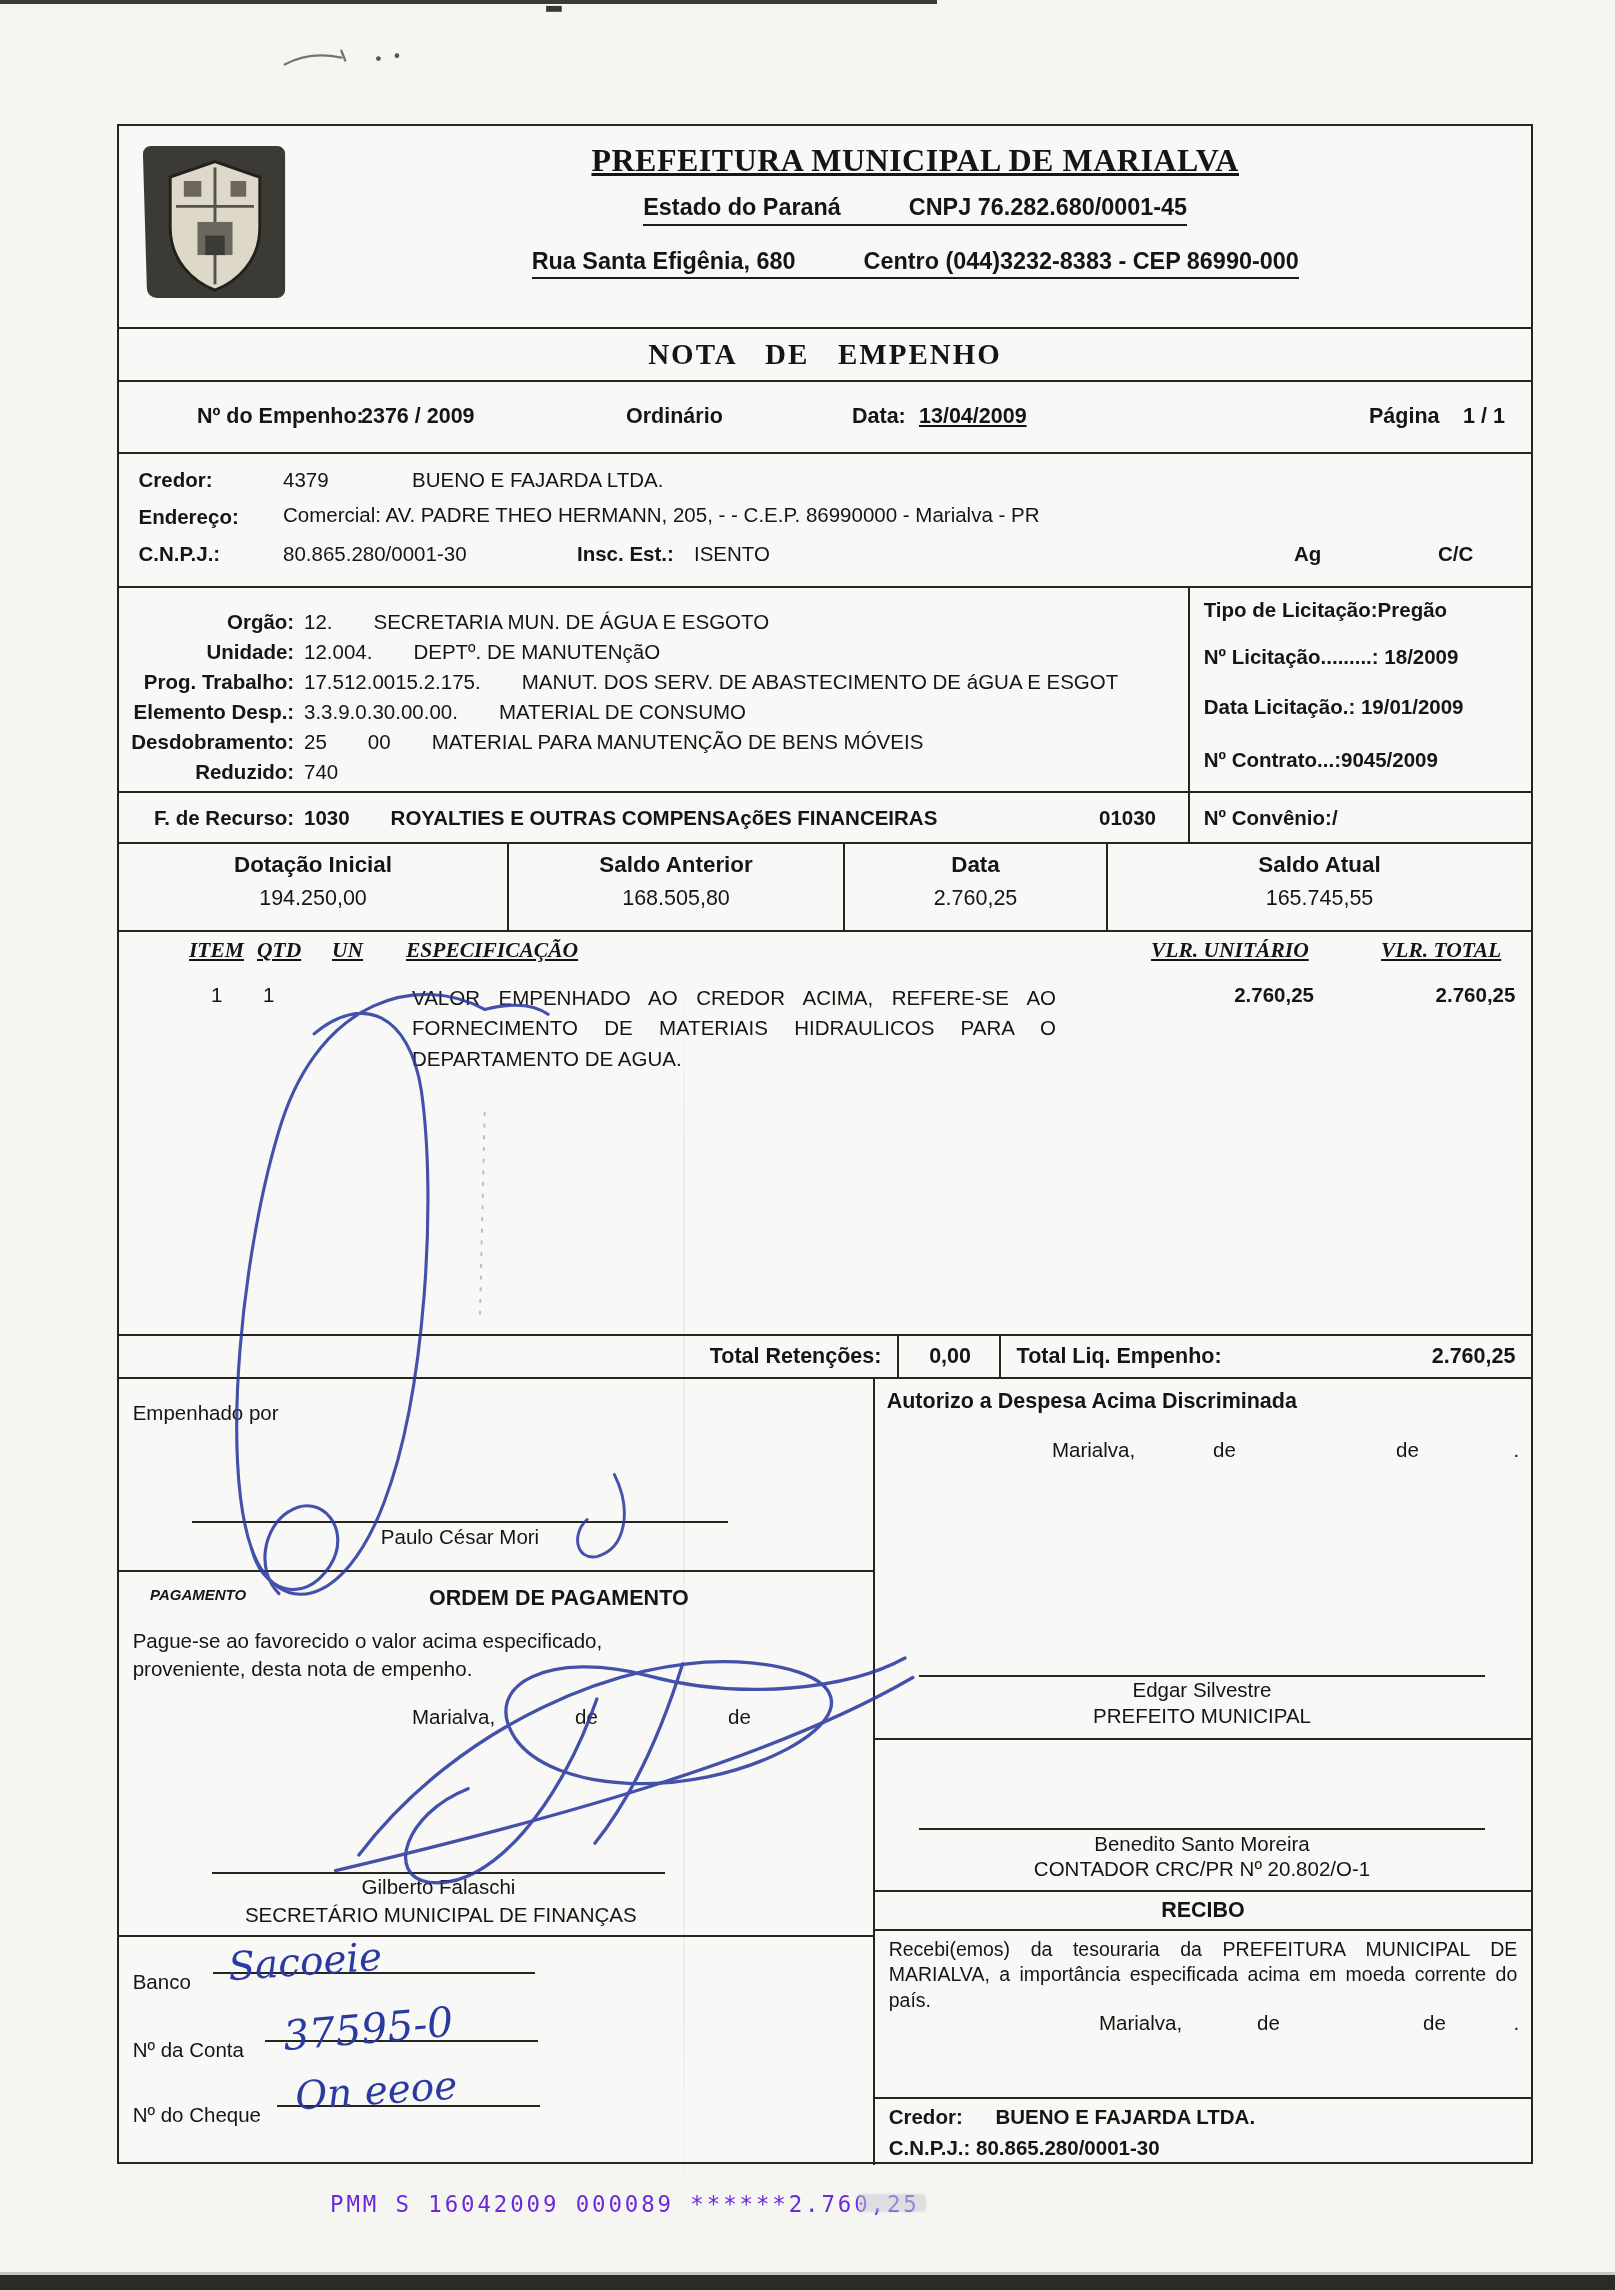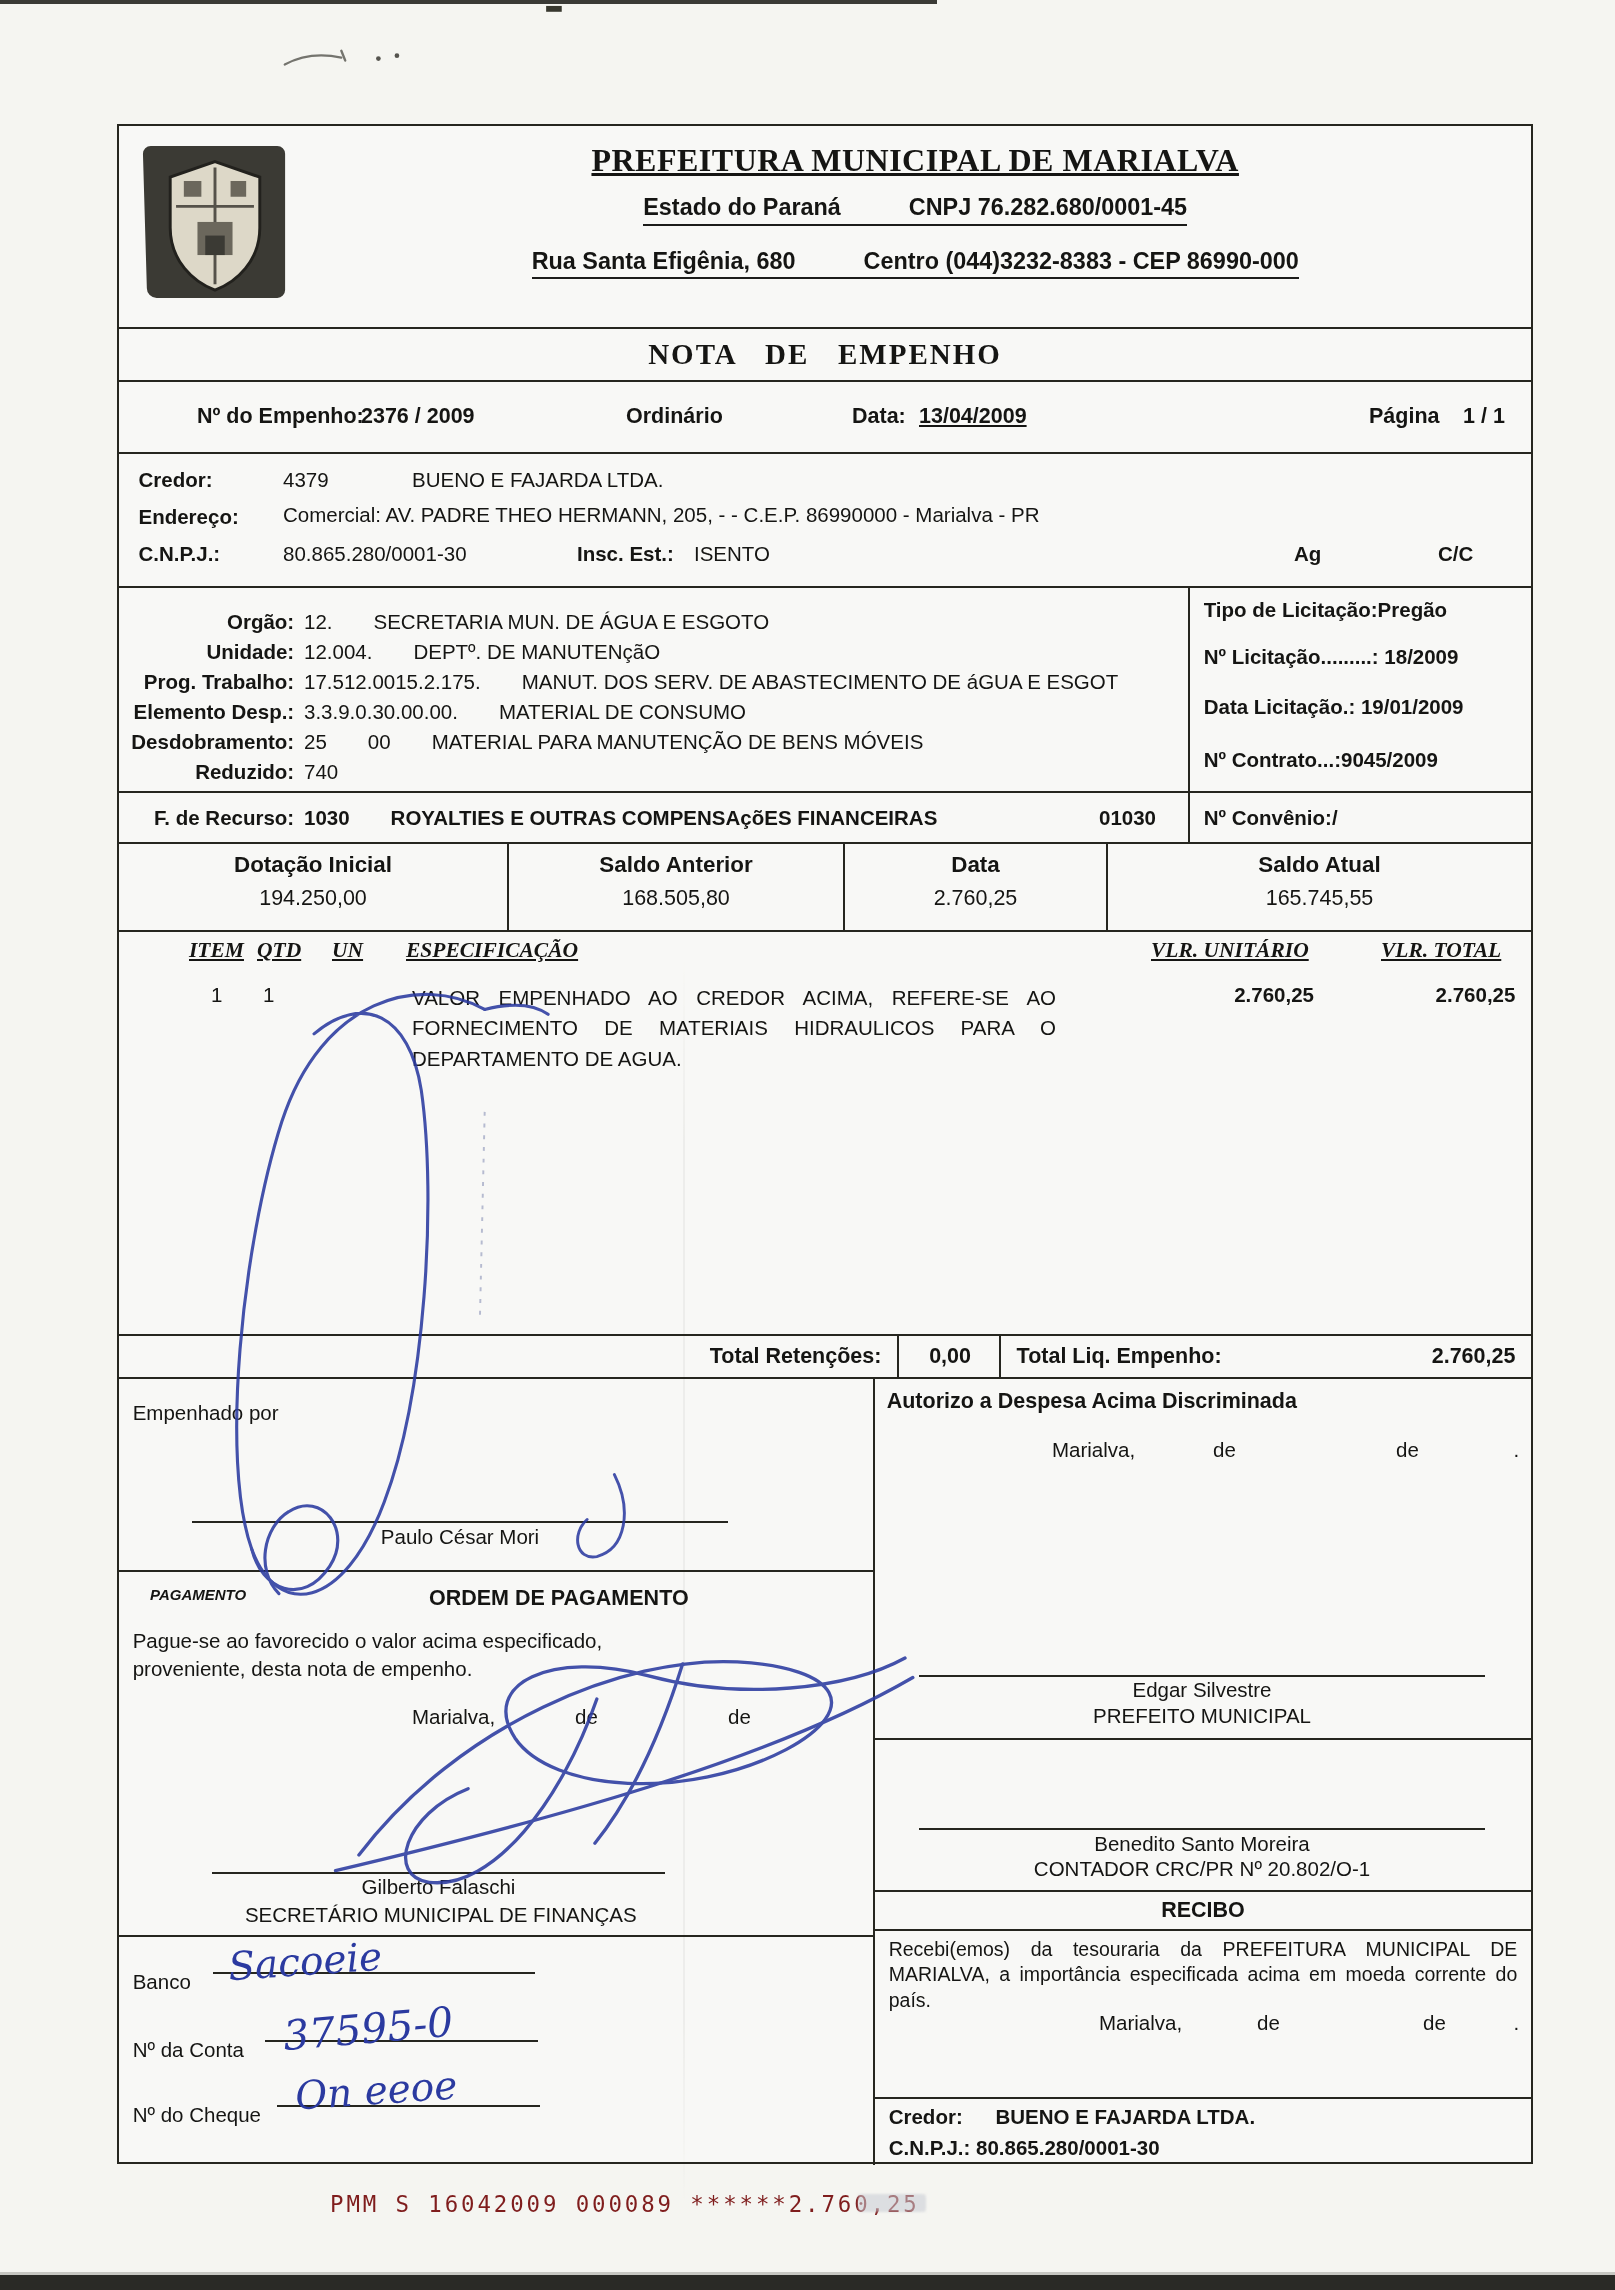--- a/index.html
+++ b/index.html
@@ -63,21 +63,21 @@
   .bot-left{position:absolute;left:0;top:0;width:756px;height:100%;box-sizing:border-box;
             border-right:2.9px solid #26261f;}
   .bot-right{position:absolute;left:756px;top:0;right:0;height:100%;}
   .sigline{position:absolute;border-top:2px solid #26261f;height:0;}
   .hr3{position:absolute;left:0;right:0;border-top:2.9px solid #26261f;height:0;}
   .ctr{text-align:center;}
   .hand{font-family:"DejaVu Serif",serif;font-style:italic;color:#2b3aa0;z-index:40;}
   .fieldline{position:absolute;border-bottom:2.9px solid #26261f;height:0;}
   .pen{position:absolute;left:0;top:0;z-index:50;pointer-events:none;}
   .footerline{position:absolute;left:330px;top:2191px;font-family:"DejaVu Sans Mono",monospace;
-              font-size:22.4px;letter-spacing:2.9px;color:#7f1d1d;}
+              font-size:22.4px;letter-spacing:2.9px;color:#6d28d9;}
   .smudge{position:absolute;left:858px;top:2194px;width:68px;height:17.6px;background:#c9ccd4;
           opacity:.55;border-radius:2.9px;filter:blur(1px);}
   .edge-top{position:absolute;left:0;top:0;width:58%;height:3.9px;background:#3a3a36;}
   .edge-bottom{position:absolute;left:0;bottom:0;width:100%;height:15.6px;background:#2a2a26;}
   .edge-bottom2{position:absolute;left:0;bottom:15.6px;width:100%;height:3.9px;background:#9a9a94;opacity:.5;}
   .crease{position:absolute;left:683px;top:956px;width:2px;height:1248px;
           background:linear-gradient(to bottom,transparent,rgba(0,0,0,.07) 15%,rgba(0,0,0,.07) 85%,transparent);}
 </style>
 </head>
 <body>

